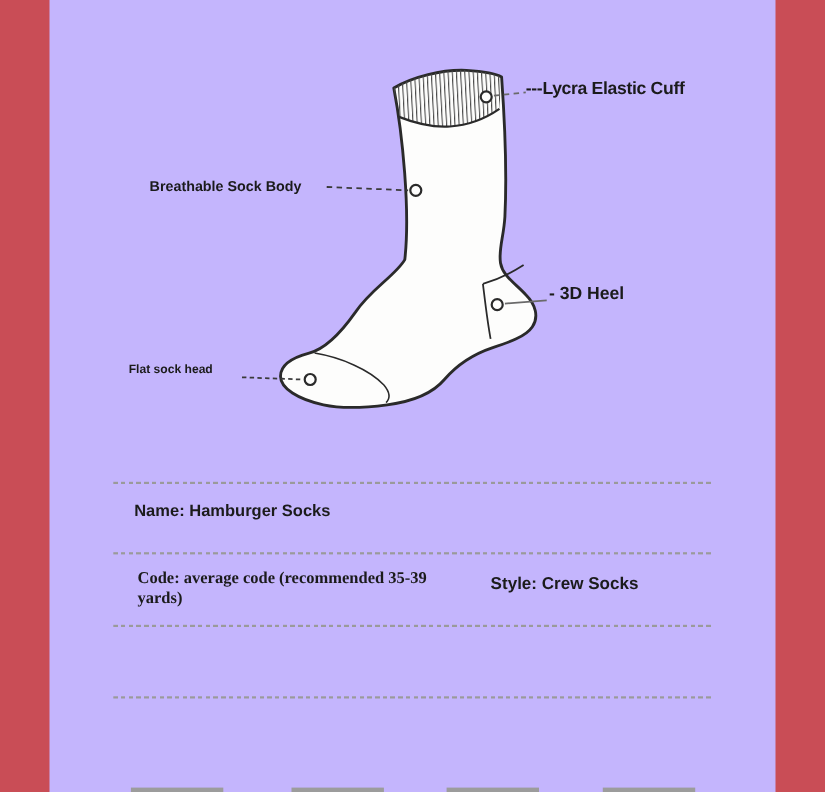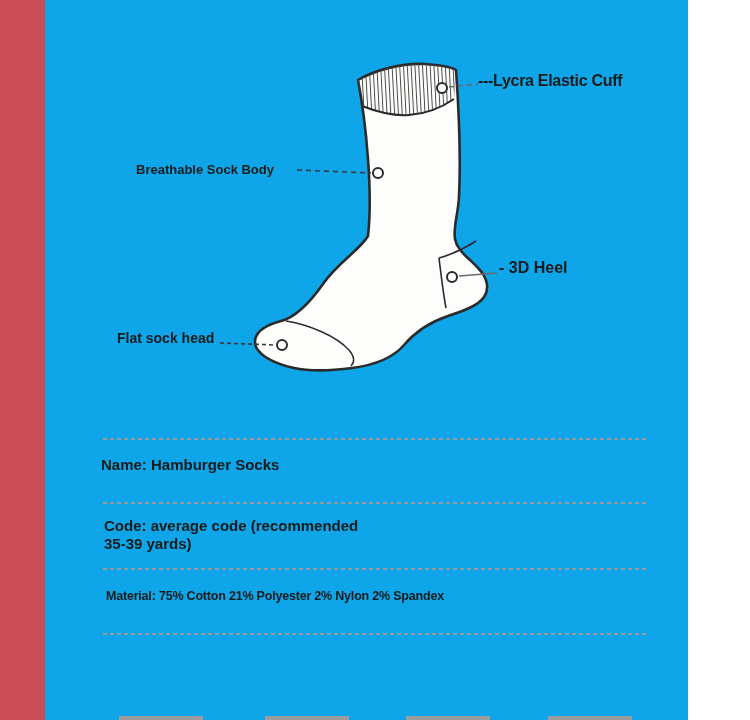--- a/index.html
+++ b/index.html
@@ -1,44 +1,44 @@
 <!DOCTYPE html>
 <html><head>
 <meta charset="utf-8">
 <style>
   html, body { margin: 0; padding: 0; }
   body { width: 750px; height: 720px; overflow: hidden; font-family: "Liberation Sans", "DejaVu Sans", sans-serif; }
   #page {
-    position: relative; width: 688px; height: 720px;
-    background: #0ea5e9; overflow: hidden;
+    position: relative; width: 750px; height: 720px;
+    background: #c4b5fd; overflow: hidden;
   }
   .side-border {
     position: absolute; top: 0; width: 45px; height: 720px;
     background: #c94d56;
   }
   .side-border.left  { left: 0; }
   .side-border.right { left: 705px; }
 
   .callout {
     position: absolute; color: #1b1b1b; font-weight: bold; white-space: nowrap;
   }
   .callout.cuff { left: 478px; top: 72px;  font-size: 16px; letter-spacing: -0.3px; }
   .callout.body { left: 136px; top: 162px; font-size: 13px; }
   .callout.heel { left: 499px; top: 259px; font-size: 16px; }
-  .callout.toe  { left: 117px; top: 330px; font-size: 14px; }
+  .callout.toe  { left: 117px; top: 330px; font-size: 11px; }
 
   .dashed-rule {
     position: absolute; left: 103px; width: 545px; height: 2px;
     background: repeating-linear-gradient(90deg, #9a9a9a 0 4px, transparent 4px 7px);
   }
   .info-text {
-    position: absolute; color: #1b1b1b; font-weight: bold;
+    position: absolute; color: #1b1b1b; font-weight: bold; margin-left: 21px;
   }
   .info-name     { left: 101px; top: 456px; font-size: 15px; }
-  .info-code     { left: 104px; top: 517px; font-size: 15px; width: 278px; line-height: 18px; white-space: normal; }
+  .info-code     { left: 104px; top: 517px; font-size: 15px; width: 278px; line-height: 18px; white-space: normal; font-family: Liberation Serif, serif; }
   .info-style    { left: 425px; top: 522px; font-size: 15.5px; }
   .info-material { left: 106px; top: 589px; font-size: 12.5px; letter-spacing: -0.2px; }
 
   .thumb-bar {
     position: absolute; top: 716px; width: 84px; height: 6px; background: #9c9c9c;
   }
   svg.sock { position: absolute; left: 0; top: 0; }
 </style>
 </head>
 <body>
@@ -94,23 +94,23 @@
   <div class="callout cuff">---Lycra Elastic Cuff</div>
   <div class="callout body">Breathable Sock Body</div>
   <div class="callout heel">- 3D Heel</div>
   <div class="callout toe">Flat sock head</div>
 
   <div class="dashed-rule" style="top:438px"></div>
   <div class="info-text info-name">Name: Hamburger Socks</div>
 
   <div class="dashed-rule" style="top:502px"></div>
   <div class="info-text info-code">Code: average code (recommended 35-39 yards)</div>
+  <div class="info-text info-style">Style: Crew Socks</div>
 
   <div class="dashed-rule" style="top:568px"></div>
-  <div class="info-text info-material">Material: 75% Cotton 21% Polyester 2% Nylon 2% Spandex</div>
 
   <div class="dashed-rule" style="top:633px"></div>
 
   <div class="thumb-bar" style="left:119px"></div>
   <div class="thumb-bar" style="left:265px"></div>
   <div class="thumb-bar" style="left:406px"></div>
   <div class="thumb-bar" style="left:548px"></div>
 
 </div>
 

